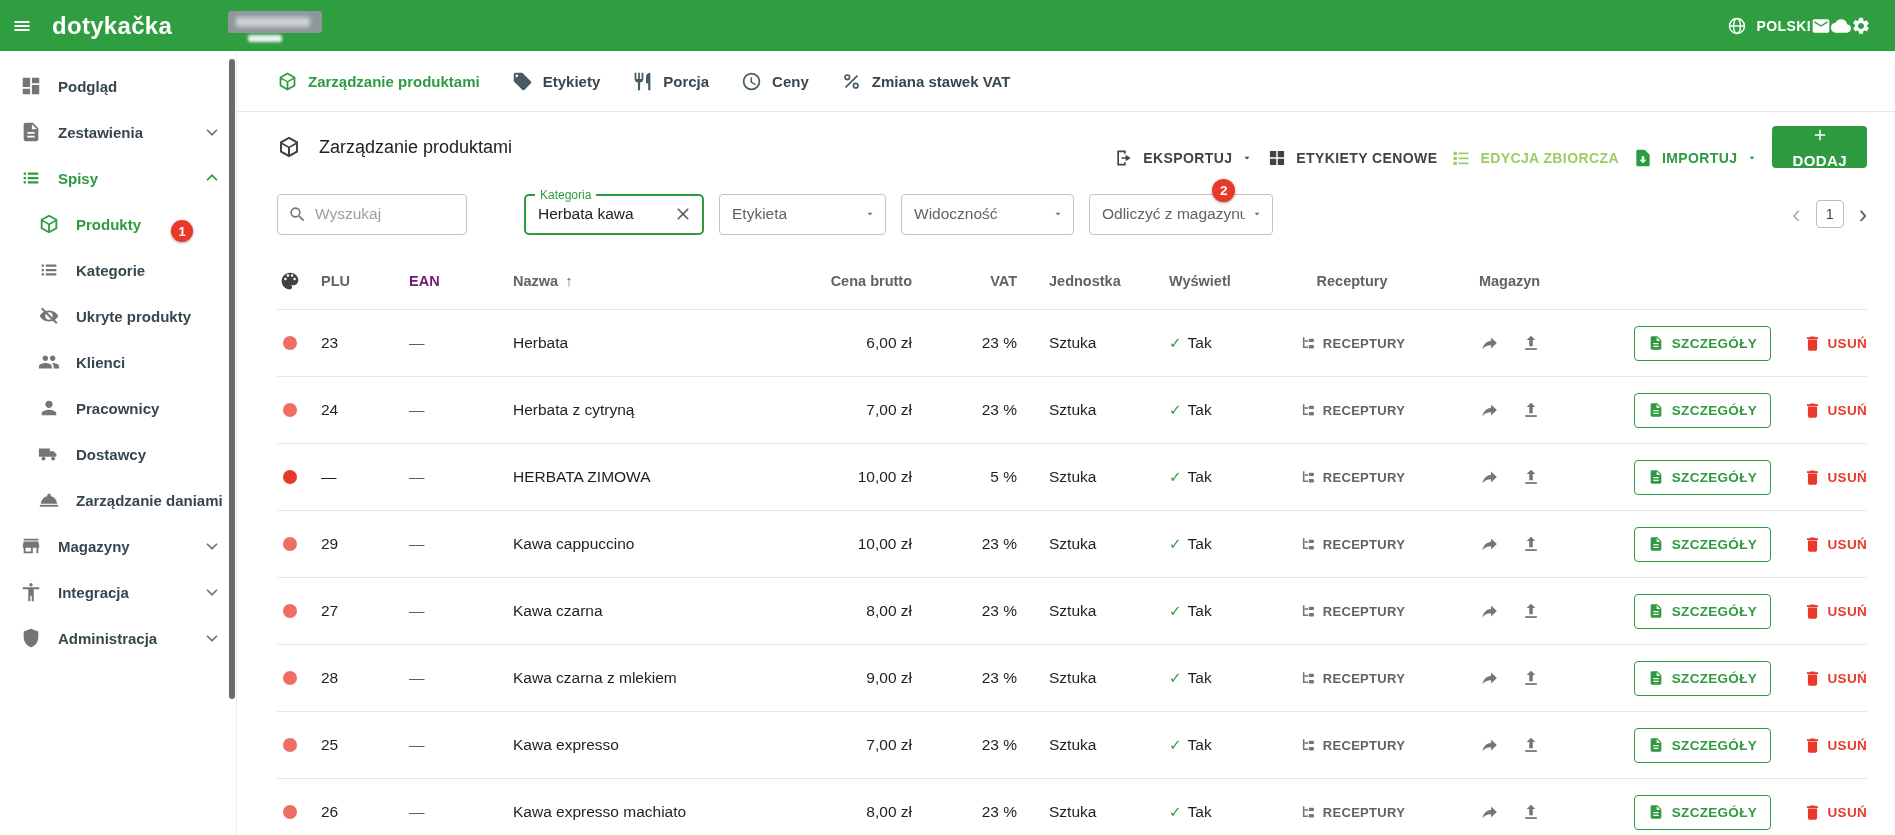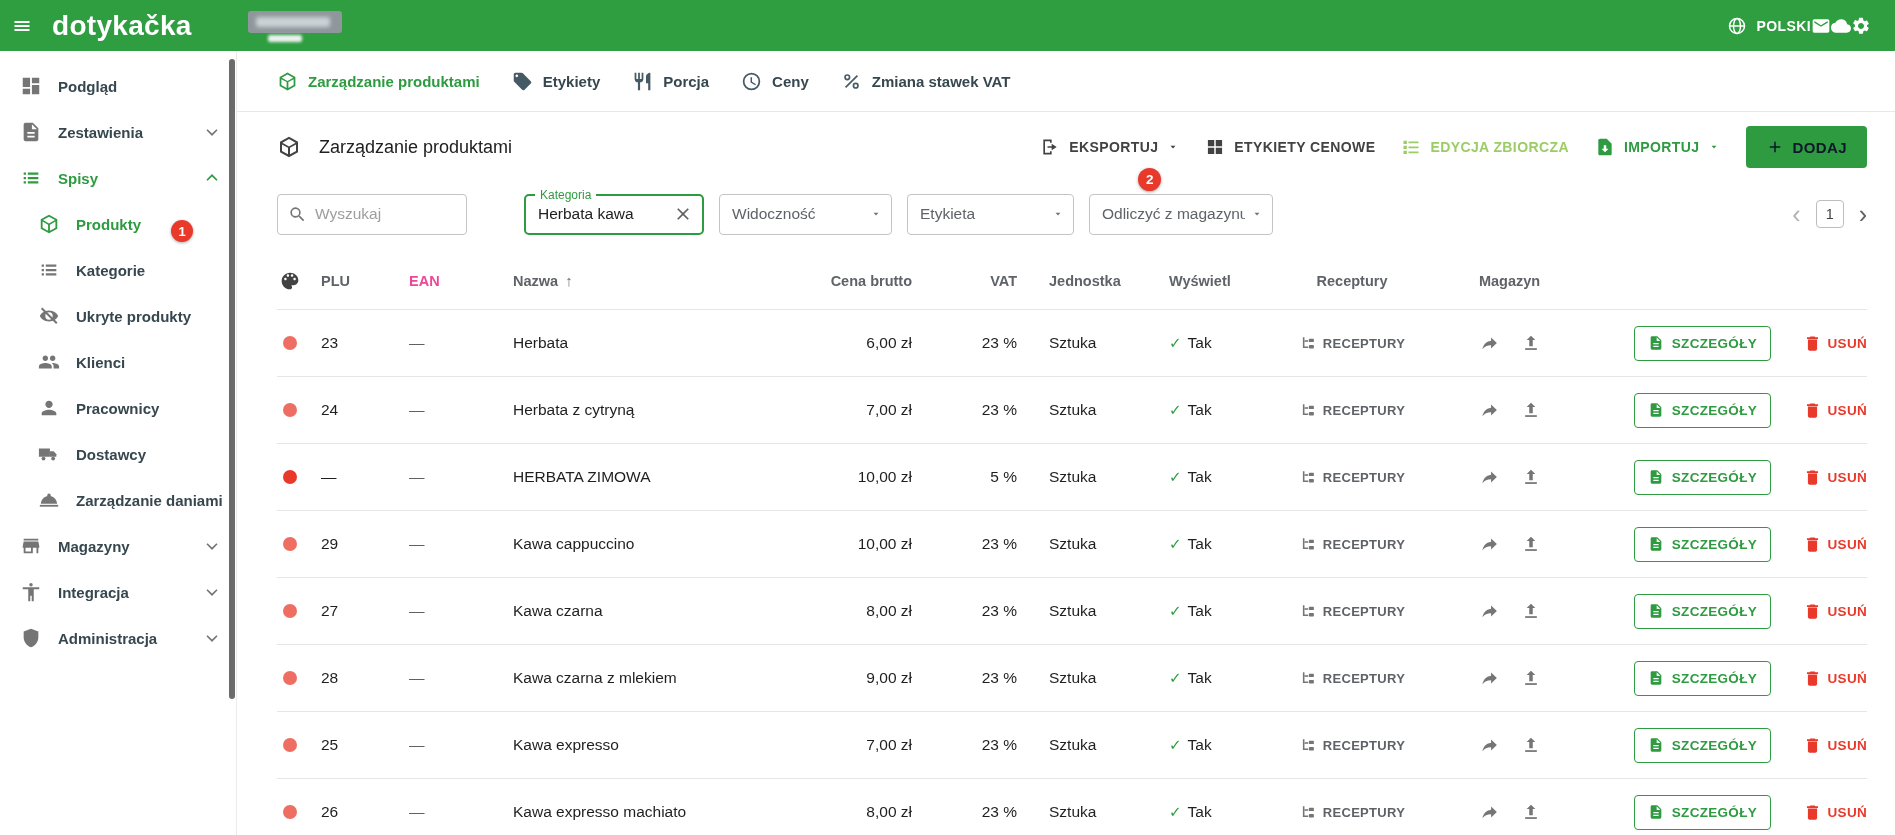--- a/index.html
+++ b/index.html
@@ -7,21 +7,21 @@
   html,body { width:1895px; height:835px; overflow:hidden; }
   body { font-family:"Liberation Sans","DejaVu Sans",sans-serif; background:#fff; color:#212121; }
   button { font-family:inherit; }
   svg.ic { width:20px; height:20px; fill:currentColor; flex:none; }
 
   .app { width:100%; height:100%; display:flex; flex-direction:column; }
 
   
   .topbar { height:51px; flex:none; background:#2f9e41; color:#fff; display:flex; align-items:center; padding:0 24px 0 12px; }
   .hamburger { width:26px; height:26px; color:#fff; cursor:pointer; }
-  .logo { font-size:28px; font-weight:700; letter-spacing:.3px; margin-left:20px; cursor:pointer; }
+  .logo { font-size:24px; font-weight:700; letter-spacing:.3px; margin-left:20px; cursor:pointer; }
   .redacted { margin-left:56px; width:94px; height:32px; position:relative; }
   .redacted .bar1 { position:absolute; left:0; top:1px; right:0; height:22px; background:#8f979c; border-radius:3px; }
   .redacted .bar1::after { content:""; position:absolute; left:8px; top:6px; right:12px; height:10px; background:#ccd2d5; border-radius:2px; filter:blur(2px); }
   .redacted .bar2 { position:absolute; left:20px; bottom:0; width:34px; height:7px; background:#eef1f2; border-radius:2px; filter:blur(1.5px); }
   .top-right { margin-left:auto; display:flex; align-items:center; }
   .lang { display:flex; align-items:center; gap:9px; font-size:14px; font-weight:700; letter-spacing:.4px; cursor:pointer; }
   .top-ic { width:23px; height:23px; cursor:pointer; }
 
   
   .body { flex:1; display:flex; min-height:0; }
@@ -43,27 +43,27 @@
   
   .tabs { height:61px; flex:none; display:flex; align-items:center; gap:32px; padding:0 28px 0 40px; border-bottom:1px solid #e8e8e8; }
   .tab { display:flex; align-items:center; gap:10px; font-size:15px; font-weight:700; color:#37474f; cursor:pointer; white-space:nowrap; background:none; border:none; }
   .tab .ic { width:21px; height:21px; color:#455a64; }
   .tab.active, .tab.active .ic { color:#2e9b41; }
 
   
   .page-header { height:70px; flex:none; display:flex; align-items:center; padding:0 28px 0 40px; }
   .ph-title { display:flex; align-items:center; gap:18px; font-size:18px; font-weight:500; color:#212121; }
   .ph-title .ic { width:24px; height:24px; color:#424242; }
-  .actions { margin-left:auto; display:flex; align-items:center; gap:26px; }
+  .actions { margin-left:auto; display:flex; align-items:flex-end; gap:14px; }
   .act { display:flex; align-items:center; gap:9px; background:none; border:none; font-size:14px; font-weight:700; letter-spacing:.4px; color:#424242; cursor:pointer; position:relative; white-space:nowrap; }
   .act .ic { width:20px; height:20px; }
   .act.light { color:#9ccc65; }
   .act.green { color:#2e9b41; }
   .caret { width:12px !important; height:12px !important; }
-  .add-btn { display:flex; align-items:center; gap:8px; background:#2e9b41; color:#0f172a; border:none; border-radius:4px; height:42px; padding:0 20px; font-size:15px; font-weight:700; letter-spacing:.4px; cursor:pointer; }
+  .add-btn { display:flex; align-items:center; gap:8px; background:#2e9b41; color:#ffffff; border:none; border-radius:4px; height:42px; padding:0 20px; font-size:15px; font-weight:700; letter-spacing:.4px; cursor:pointer;flex-direction:column; }
   .add-btn .ic { width:18px; height:18px; }
   .nbadge { position:absolute; right:18px; top:31px; min-width:23px; height:23px; border-radius:12px; background:#e8392b; color:#fff; font-size:13.5px; font-weight:700; display:flex; align-items:center; justify-content:center; box-shadow:0 1px 3px rgba(0,0,0,.35); }
 
   
   .filters { height:70px; flex:none; display:flex; align-items:center; gap:15px; padding:0 28px 6px 40px; }
   .search-box { width:190px; height:41px; border:1px solid #c4c4c4; border-radius:4px; display:flex; align-items:center; padding:0 10px; gap:8px; color:#757575; }
   .search-box .ic { width:19px; height:19px; }
   .search-box input { border:none; outline:none; width:100%; font-family:inherit; font-size:15.5px; color:#212121; background:transparent; }
   .search-box input::placeholder { color:#9e9e9e; }
   .cat-box { width:180px; height:41px; border:2px solid #2e9b41; border-radius:5px; display:flex; align-items:center; padding:0 9px 0 12px; position:relative; background:#fff;margin-left:42px; }
@@ -94,21 +94,21 @@
   .c-name { width:292px; padding-left:8px; }
   .c-price{ width:115px; justify-content:flex-end; }
   .c-vat  { width:105px; justify-content:flex-end; }
   .c-unit { width:125px; padding-left:32px; }
   .c-show { width:120px; padding-left:27px; }
   .c-rec  { width:180px; justify-content:center; }
   .c-mag  { width:135px; justify-content:center; gap:22px; }
   .c-det  { margin-left:auto; }
   .c-del  { width:86px; justify-content:flex-end; margin-left:10px; }
   .th { color:#5f6368; font-weight:700; font-size:14.5px; }
-  .thead .c-ean { color:#ec4899; }
+  .thead .c-ean { color:#701a75; }
   .pal { width:21px; height:21px; color:#424242; margin-left:3px; }
   .sort { color:#757575; margin-left:7px; font-size:15px; cursor:pointer; }
   .dot { width:14px; height:14px; border-radius:50%; margin-left:6px; }
   .check { color:#2e9b41; font-weight:700; margin-right:6px; font-size:15px; }
   .rec-btn { display:flex; align-items:center; gap:7px; background:none; border:none; color:#5f6368; font-size:13px; font-weight:700; letter-spacing:.3px; cursor:pointer; }
   .rec-btn .ic { width:17px; height:17px; color:#757575; }
   .mag-ic { width:21px; height:21px; color:#757575; cursor:pointer; }
   .det-btn { display:flex; align-items:center; gap:8px; background:#fff; border:1px solid #2e9b41; color:#2e9b41; border-radius:4px; height:35px; padding:0 13px; font-size:13.5px; font-weight:700; letter-spacing:.3px; cursor:pointer; }
   .det-btn .ic { width:16px; height:16px; }
   .del-btn { display:flex; align-items:center; gap:6px; background:none; border:none; color:#e8392b; font-size:13.5px; font-weight:700; letter-spacing:.3px; cursor:pointer; }
@@ -473,28 +473,28 @@
             </svg>
           <input type="text" placeholder="Wyszukaj" style="">
         </div>
         <div class="cat-box">
           <span class="cat-label">Kategoria</span>
           <input type="text" value="Herbata kawa" style="">
           <svg class="ic cat-x">
               <use href="#i-x"></use>
             </svg>
         </div>
+        <div class="select sel-etykieta">
+          <span>Etykieta</span>
+          <svg class="ic caret">
+              <use href="#i-caret"></use>
+            </svg>
+        </div>
         <div class="select sel-widocznosc">
           <span>Widoczność</span>
-          <svg class="ic caret">
-              <use href="#i-caret"></use>
-            </svg>
-        </div>
-        <div class="select sel-etykieta">
-          <span>Etykieta</span>
           <svg class="ic caret">
               <use href="#i-caret"></use>
             </svg>
         </div>
         <div class="select sel-magazyn">
           <span>Odliczyć z magazynu</span>
           <svg class="ic caret">
               <use href="#i-caret"></use>
             </svg>
         </div>

